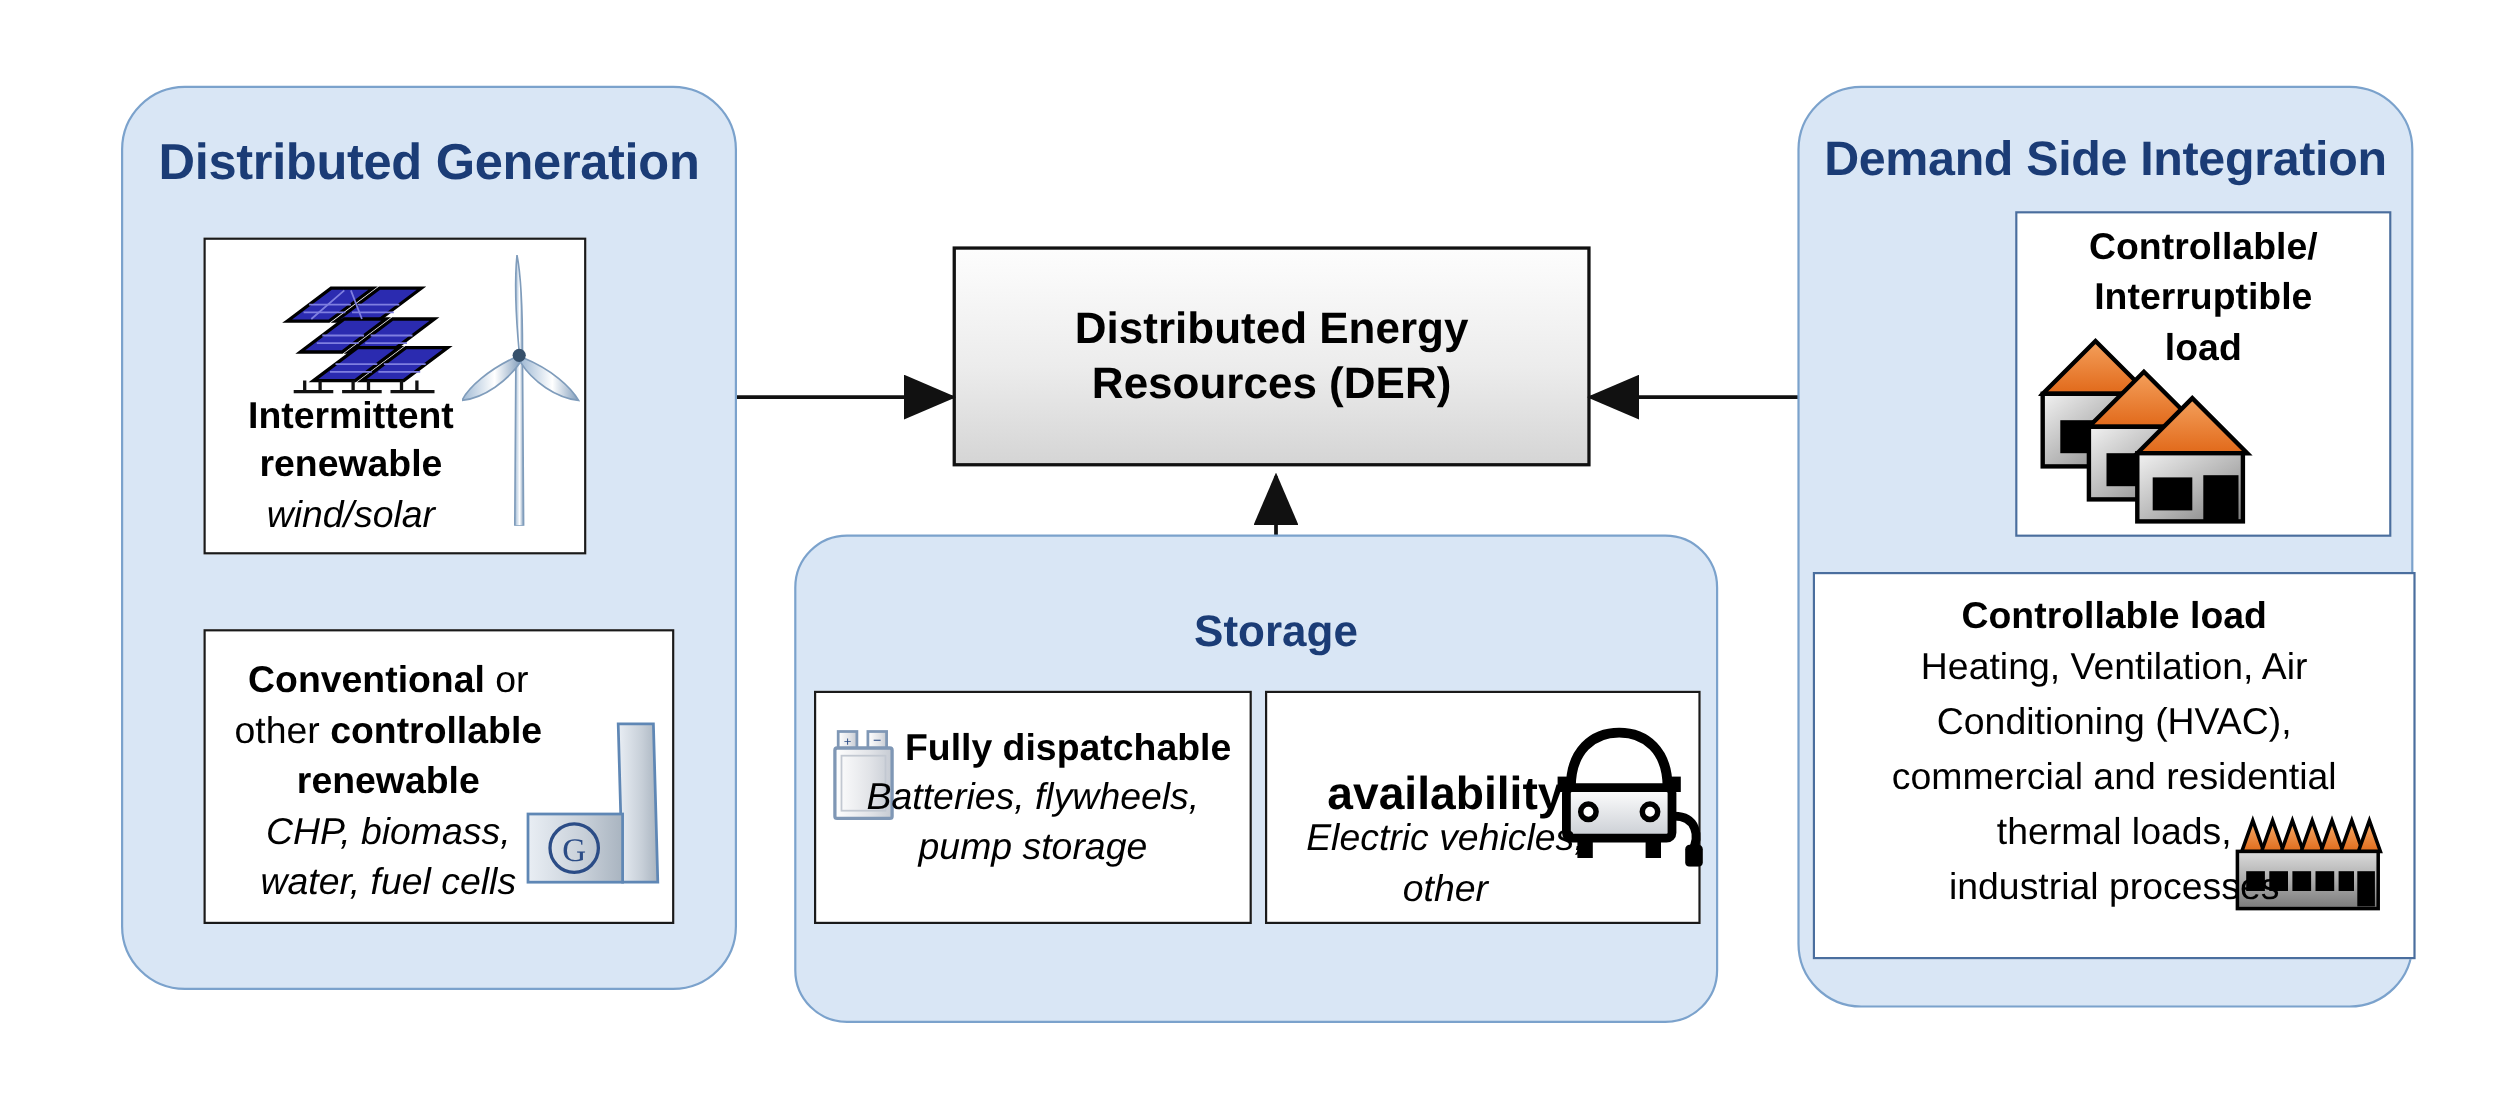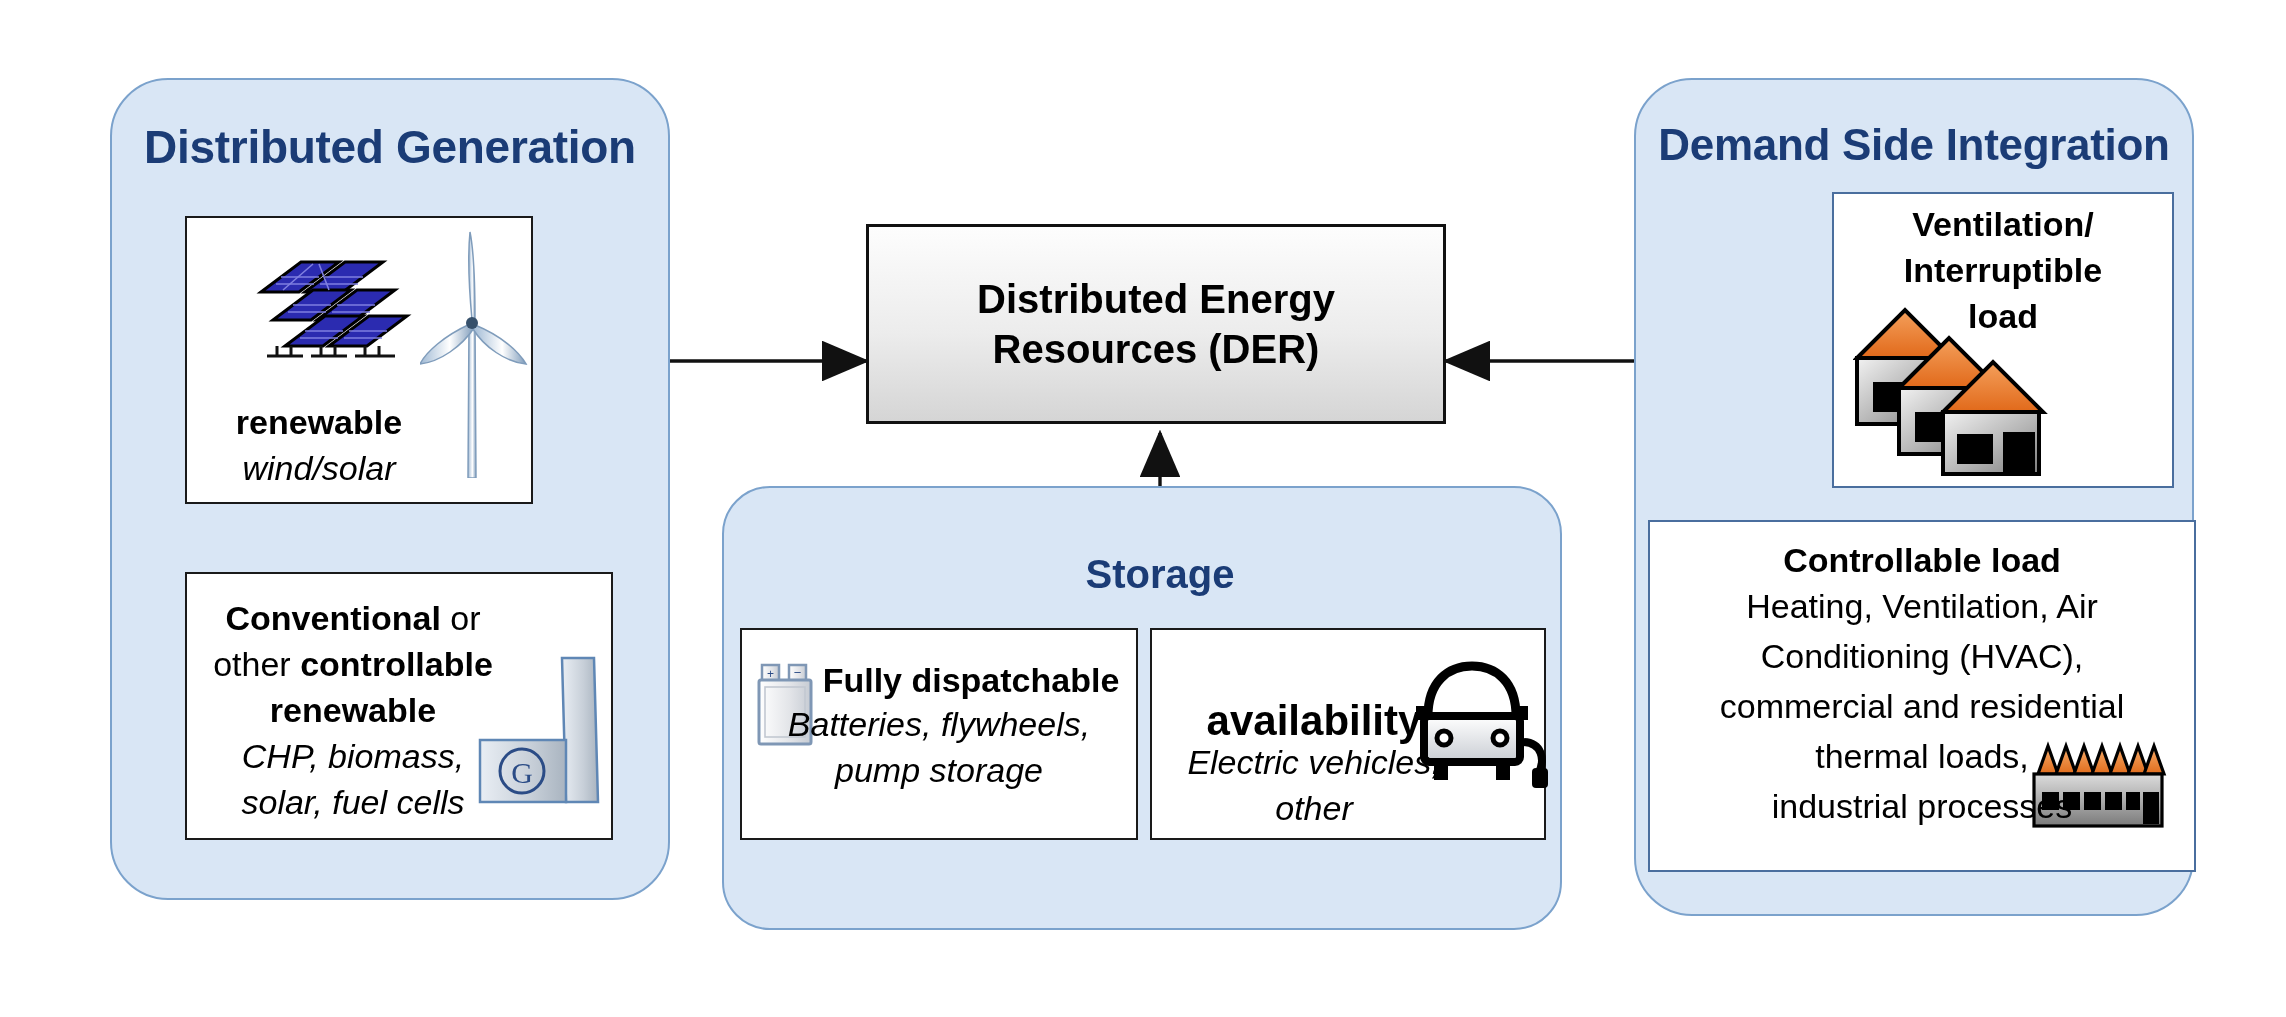--- a/index.html
+++ b/index.html
@@ -121,20 +121,21 @@
         <stop offset="100%" stop-color="#7f9cbb"></stop>
       </linearGradient>
     </defs>
     <path d="M48,250 L56,250 L55,96 L49,96 Z" fill="url(#wgb)" stroke="#7f9cbb" stroke-width="1.5"></path>
     <path d="M52,92 C49,60 48,24 50,4 C54,24 55,60 55,92 Z" fill="url(#wgb)" stroke="#7f9cbb" stroke-width="1.5"></path>
     <path d="M50,96 C24,108 6,124 0,136 C20,134 42,118 54,100 Z" fill="url(#wgb)" stroke="#7f9cbb" stroke-width="1.5"></path>
     <path d="M55,97 C82,108 99,124 106,136 C86,134 64,119 53,101 Z" fill="url(#wgb)" stroke="#7f9cbb" stroke-width="1.5"></path>
     <circle cx="52" cy="95" r="6" fill="#36506b"></circle>
   </svg>
 
+  <div class="txt b" style="left:185px;top:358px;width:268px;font-size:34px;">Intermittent</div>
   <div class="txt b" style="left:185px;top:402px;width:268px;font-size:34px;">renewable</div>
   <div class="txt i" style="left:185px;top:448px;width:268px;font-size:34px;">wind/solar</div>
 
   <div class="wbox" style="left:185px;top:572px;width:428px;height:268px;"></div>
 
   <svg class="ico" style="left:470px;top:650px;" width="132" height="160" viewBox="0 0 132 160">
     <defs>
       <linearGradient id="ppg" x1="0" y1="0" x2="1" y2="0">
         <stop offset="0%" stop-color="#e9eef4"></stop>
           <stop offset="60%" stop-color="#c7cfd8"></stop>
@@ -148,21 +149,21 @@
   </svg>
 
   <div class="txt" style="left:185px;top:598px;width:336px;font-size:34px;">
     <span class="b">Conventional</span><span> or</span>
   </div>
   <div class="txt" style="left:185px;top:644px;width:336px;font-size:34px;">
     <span>other </span><span class="b">controllable</span>
   </div>
   <div class="txt b" style="left:185px;top:690px;width:336px;font-size:34px;">renewable</div>
   <div class="txt i" style="left:185px;top:736px;width:336px;font-size:34px;">CHP, biomass,</div>
-  <div class="txt i" style="left:185px;top:782px;width:336px;font-size:34px;">solar, fuel cells</div>
+  <div class="txt i" style="left:185px;top:782px;width:336px;font-size:34px;">water, fuel cells</div>
 
   <div id="der-box">
     <div id="der-label">
       <div>Distributed Energy</div>
       <div>Resources (DER)</div>
     </div>
   </div>
 
   <div class="group" style="left:722px;top:486px;width:840px;height:444px;border-radius:48px;"></div>
   <div id="storage-title">Storage</div>
@@ -245,21 +246,21 @@
     </g>
 
     <g stroke="#000" stroke-width="4">
       <polygon points="90,120 140,70 190,120" fill="url(#hroof)"></polygon>
       <rect x="90" y="120" width="96" height="62" fill="url(#hwall)"></rect>
       <rect x="104" y="142" width="36" height="30" fill="#000" stroke="none"></rect>
       <rect x="150" y="140" width="32" height="42" fill="#000" stroke="none"></rect>
     </g>
   </svg>
 
-  <div class="txt b" style="left:1840px;top:204px;width:326px;font-size:34px;">Ventilation/</div>
+  <div class="txt b" style="left:1840px;top:204px;width:326px;font-size:34px;">Controllable/</div>
   <div class="txt b" style="left:1840px;top:250px;width:326px;font-size:34px;">Interruptible</div>
   <div class="txt b" style="left:1840px;top:296px;width:326px;font-size:34px;">load</div>
 
   <div class="wbox thin" style="left:1648px;top:520px;width:548px;height:352px;"></div>
 
   <svg class="ico" style="left:2024px;top:736px;" width="146" height="100" viewBox="0 0 146 100">
     <defs>
       <linearGradient id="fwall" x1="0" y1="0" x2="0" y2="1">
         <stop offset="0%" stop-color="#dcdcdc"></stop>
           <stop offset="55%" stop-color="#a8a8a8"></stop>

